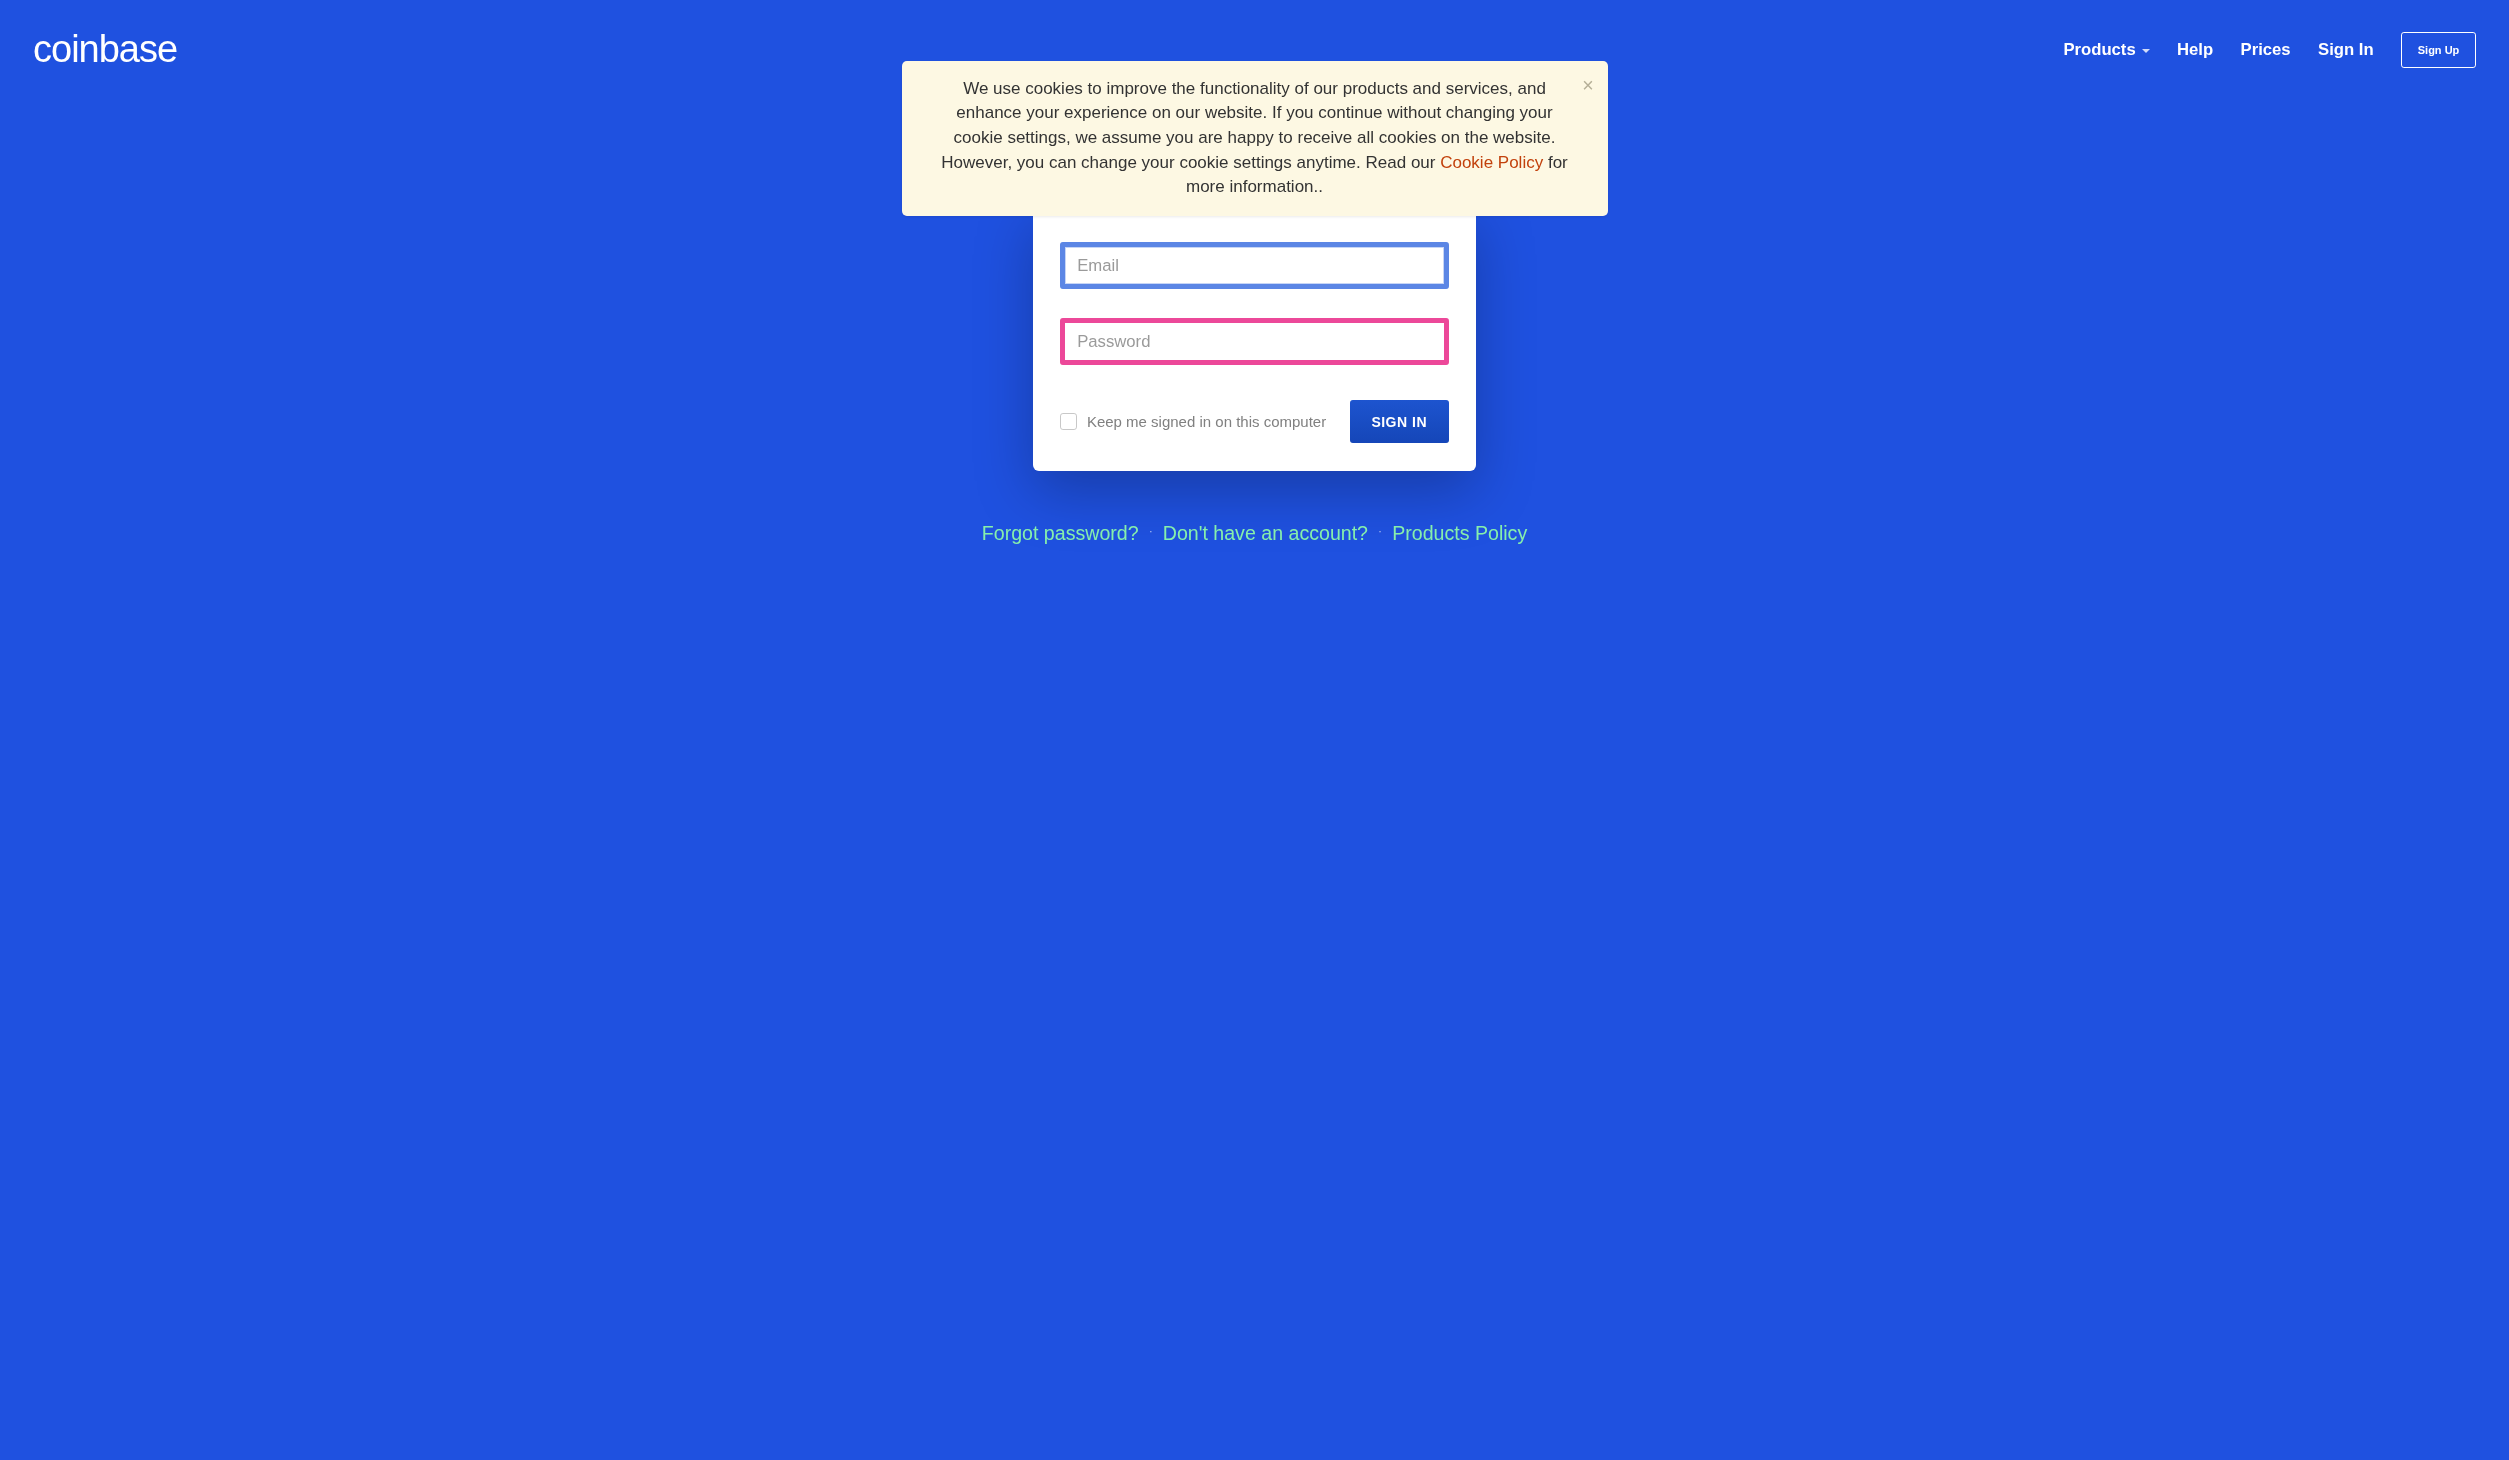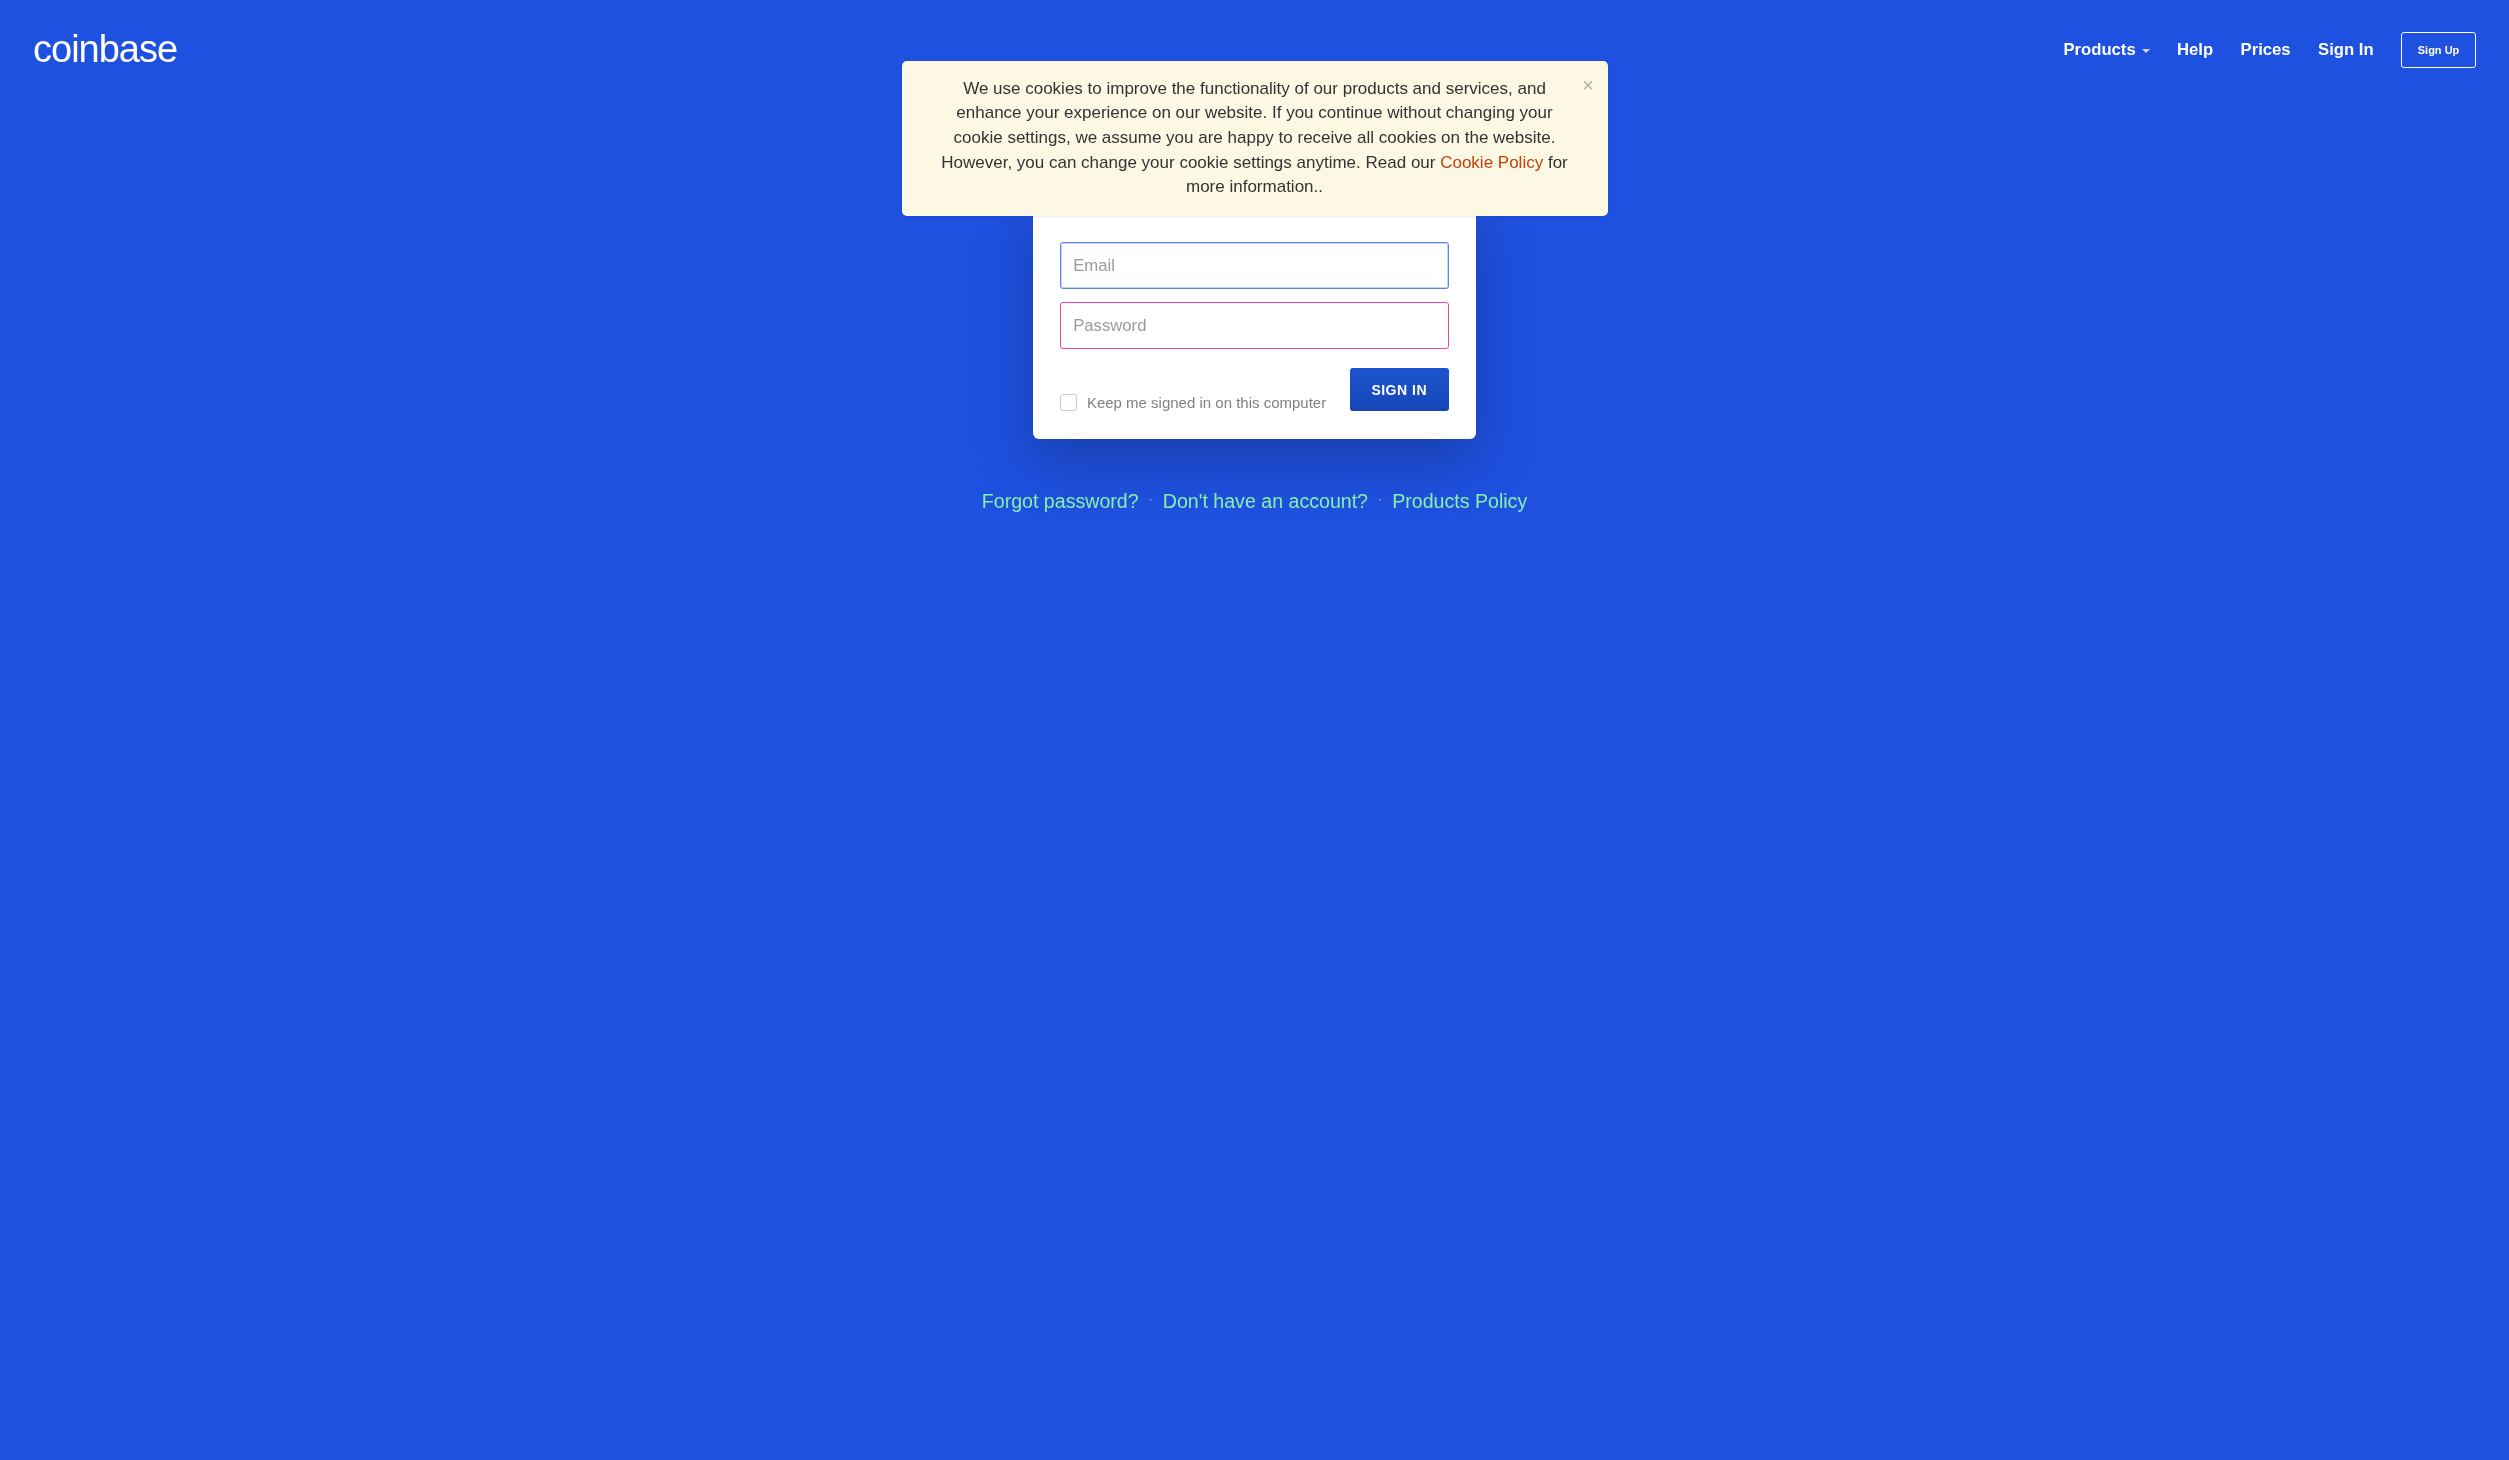--- a/index.html
+++ b/index.html
@@ -102,37 +102,37 @@
   .card {
     background: #fff;
     width: 443px;
     border-radius: 5.9px;
     padding: 35px 27.4px 27.4px 27.4px;
     box-shadow: 0 19.6px 59px rgba(0,0,0,.25);
   }
   .field {
     width: 100%;
     height: 47px;
-    border: 1px solid #ec4899;
+    border: 5px solid #ec4899;
     border-radius: 2.9px;
     padding: 0 11.8px;
     font-size: 16.7px;
     color: #333;
-    margin-bottom: 13px;
+    margin-bottom: 29px;
     outline: none;
   }
   .field.focused {
     border-color: #5b86e5;
     box-shadow: 0 0 0 1px rgba(91,134,229,.35) inset;
   }
   .field::placeholder { color: #9a9a9a; }
 
   .row-bottom {
     display: flex;
-    align-items: flex-end;
+    align-items: center;
     justify-content: space-between;
     margin-top: 5.9px;
   }
   .keep-wrap {
     display: flex;
     align-items: center;
     gap: 9.8px;
     color: #808080;
     font-size: 15px;
     font-weight: 500;

